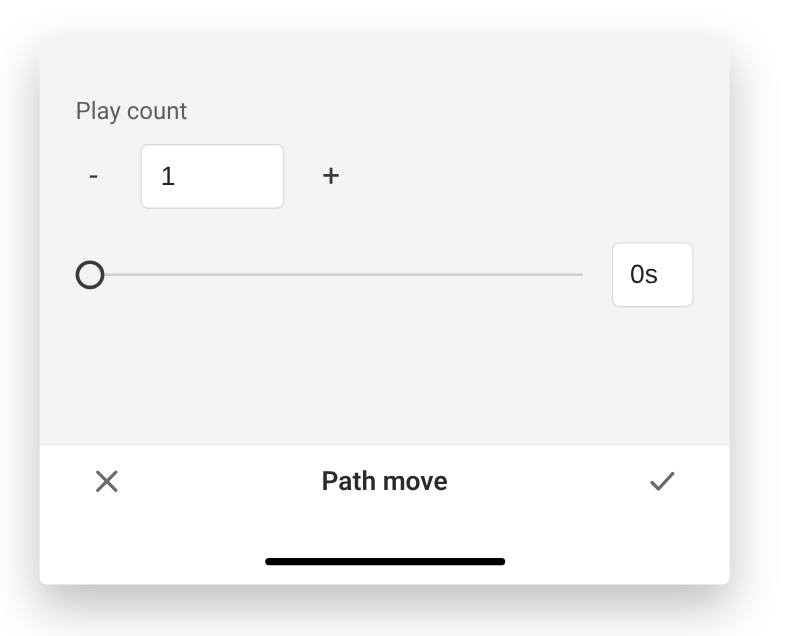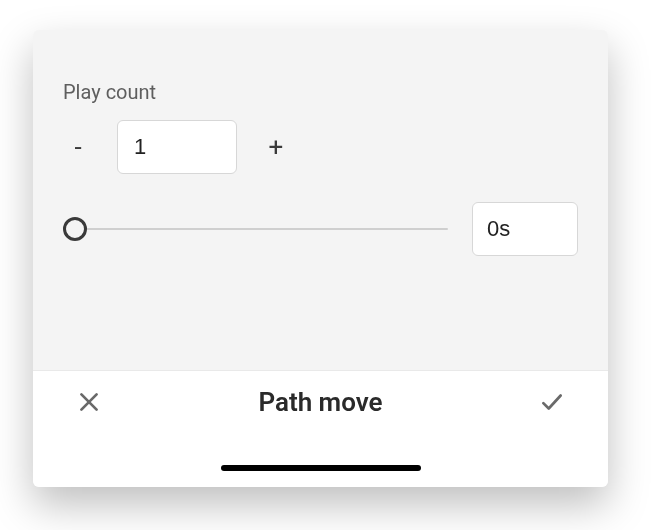--- a/index.html
+++ b/index.html
@@ -93,21 +93,21 @@
     transform: translate(0, -50%);
     width: 24px;
     height: 24px;
     border-radius: 50%;
     background: #f4f4f4;
     border: 3px solid #3a3a3a;
     box-sizing: border-box;
     cursor: pointer;
   }
   .delay-input {
-    width: 106px;
+    width: 68px;
     height: 54px;
     border: 1px solid #d7d7d7;
     border-radius: 6px;
     background: #ffffff;
     font-size: 22px;
     color: #222;
     padding: 0 14px;
     box-sizing: border-box;
     outline: none;
   }
@@ -129,21 +129,21 @@
     width: 28px;
     height: 28px;
     display: flex;
     align-items: center;
     justify-content: center;
     cursor: pointer;
     color: #6a6a6a;
   }
   .icon-btn svg { width: 26px; height: 26px; stroke: currentColor; }
   .title {
-    font-size: 26px;
+    font-size: 22px;
     font-weight: 600;
     color: #2a2a2a;
   }
   .home-indicator {
     position: absolute;
     bottom: 16px;
     left: 50%;
     transform: translateX(-50%);
     width: 200px;
     height: 6px;

